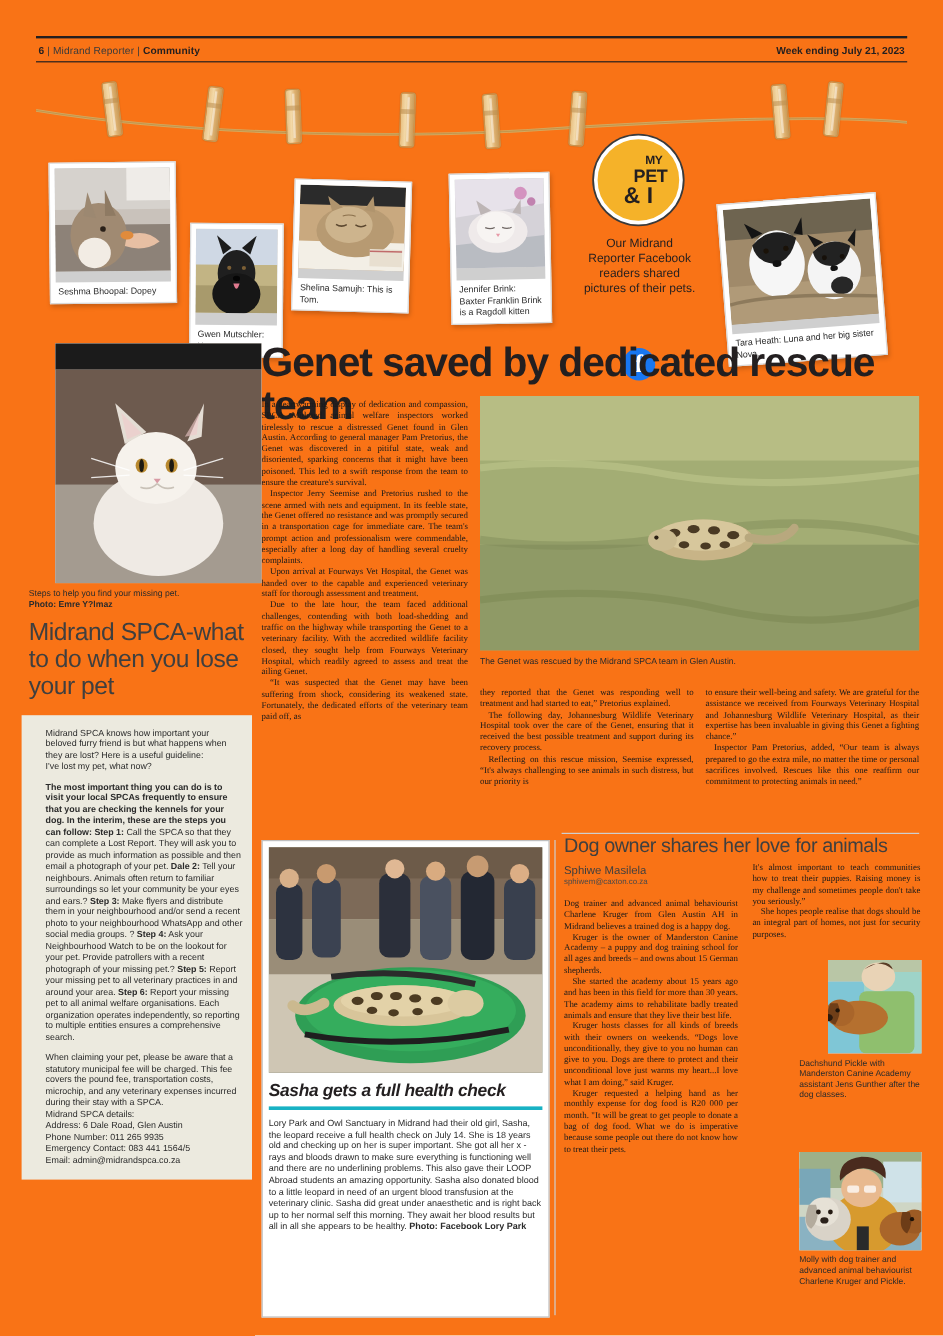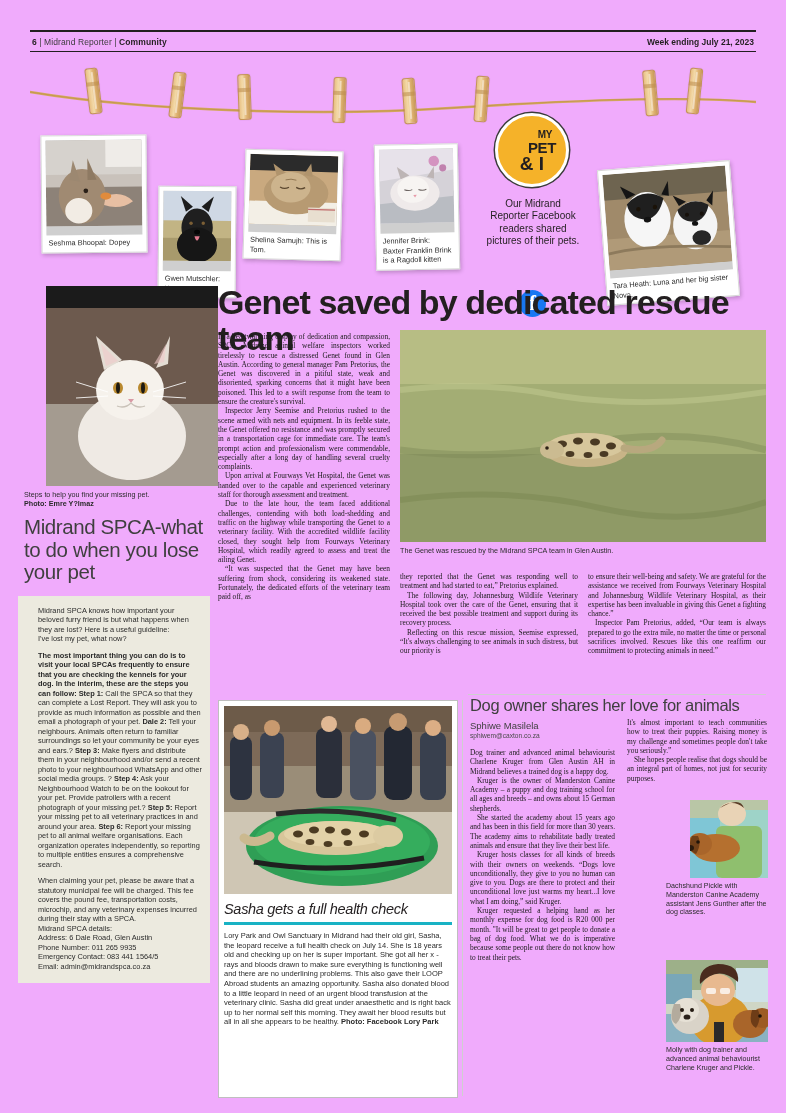--- a/index.html
+++ b/index.html
@@ -2,21 +2,21 @@
 <html><head>
 <meta charset="utf-8">
 <style>
   * { box-sizing: border-box; margin: 0; padding: 0; }
   html, body {
     width: 786px; height: 1113px;
     background: #ffffff;
     font-family: "Liberation Sans", sans-serif;
     overflow: hidden;
   }
-  .page { position: relative; width: 786px; height: 1113px; background:#f0abfc; }
+  .page { position: relative; width: 786px; height: 1113px; background:#f97316; }
 
   
   .masthead {
     position:absolute; left:30px; top:30px; width:726px; height:22px;
     border-top:2px solid #231f20; border-bottom:1.5px solid #231f20;
     display:flex; align-items:center; justify-content:space-between;
     padding:0 2px;
   }
   .mast-left { font-size:8.5px; color:#3b3b3b; letter-spacing:.1px; white-space:nowrap;}
   .mast-left .pgnum { font-weight:bold; color:#231f20; }
@@ -109,21 +109,21 @@
   .c2{ left:400px; top:572px; width:178px; }
   .c3{ left:588px; top:572px; width:178px; }
 
   .genet-photo{ position:absolute; left:400px; top:330px; width:366px; height:212px; background:#9aa876; overflow:hidden;}
   .genet-cap{ position:absolute; left:400px; top:546px; width:366px; font-size:7.2px; line-height:9px; color:#2b2b2b;}
 
   
   .sasha-wrap{ position:absolute; left:218px; top:700px; width:240px; height:398px; border:1px solid #bfbfbf; background:#fff; padding:5px;}
   .sasha-photo{ width:228px; height:188px; background:#8a8f7a; position:relative; overflow:hidden;}
   .sasha-title{
-    margin-top:7px; font-size:14.5px; font-style:italic; font-weight:normal;
+    margin-top:7px; font-size:14.5px; font-style:italic; font-weight:bold;
     color:#231f20; letter-spacing:-.3px;
   }
   .sasha-rule{ margin-top:5px; height:3px; background:#18b2c4; width:228px;}
   .sasha-body{ margin-top:6px; font-size:7.5px; line-height:9.6px; color:#2b2b2b; text-align:left;}
   .sasha-body b{font-weight:bold;}
 
   
   .dog-divider{ position:absolute; left:468px; top:694px; width:298px; height:1px; background:#cfcfcf;}
   .dog-vline{ position:absolute; left:462px; top:700px; width:1px; height:396px; background:#cfcfcf;}
   .dog-title{

